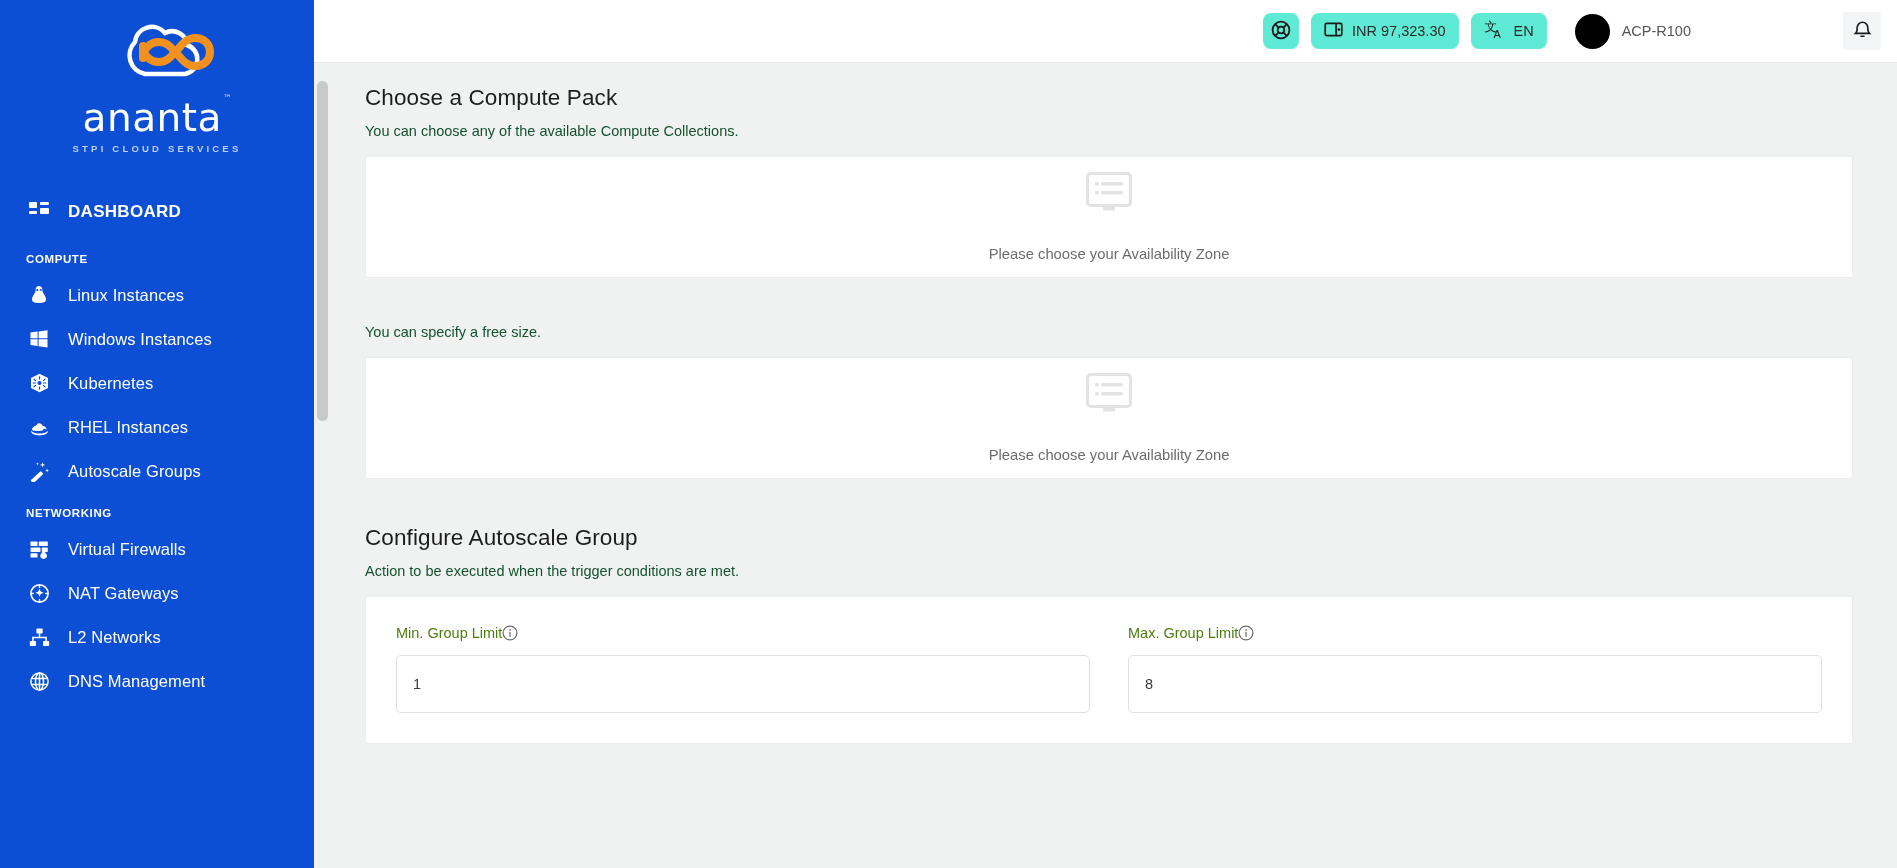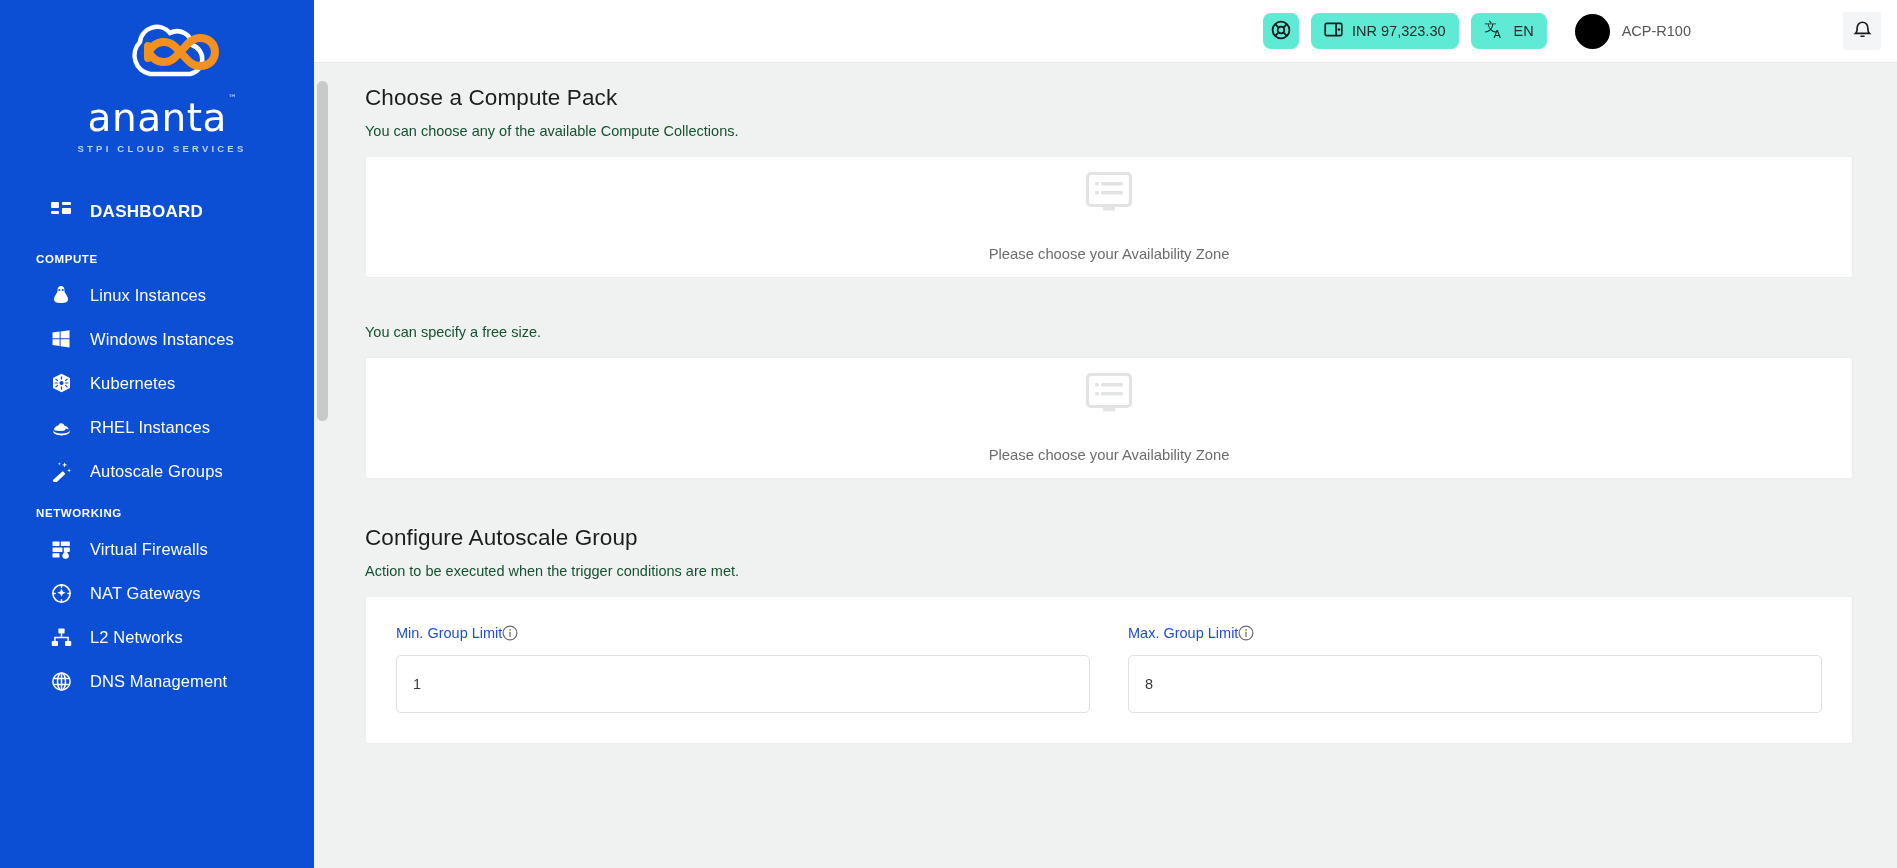--- a/index.html
+++ b/index.html
@@ -20,21 +20,20 @@
 
   
   .sidebar {
     width: 314px;
     min-width: 314px;
     height: 868px;
     background: #0d4fd4;
     color: #ffffff;
     position: relative;
     overflow: hidden;
-    padding-left: 10px;
   }
   .logo-wrap {
     padding: 22px 0 18px 0;
     display: flex;
     flex-direction: column;
     align-items: center;
   }
   .logo-mark { width: 132px; height: 78px; display:block; }
   .logo-word {
     font-size: 39px;
@@ -65,21 +64,20 @@
   .nav { margin-top: 18px; }
   .nav-item {
     display: flex;
     align-items: center;
     gap: 18px;
     padding: 11px 0 11px 28px;
     cursor: pointer;
     color: #ffffff;
     font-size: 16.5px;
     letter-spacing: 0.1px;
-    margin-left: 12px;
   }
   .nav-item .ico {
     width: 22px;
     height: 22px;
     display: inline-flex;
     align-items: center;
     justify-content: center;
     flex: 0 0 22px;
   }
   .nav-item .ico svg { display: block; }
@@ -216,21 +214,21 @@
   .sec-gap { height: 46px; }
   .form-card {
     padding: 28px 30px 30px 30px;
   }
   .form-row { display: flex; gap: 38px; }
   .field { flex: 1; }
   .field-label {
     display: flex;
     align-items: center;
     font-size: 14.5px;
-    color: #1d4ed8;
+    color: #4d7c0f;
     margin-bottom: 14px;
   }
   .info-ico { width: 16px; height: 16px; display:block; cursor: pointer; }
   .field-input {
     width: 100%;
     height: 58px;
     border: 1px solid #dfe1e3;
     border-radius: 5px;
     padding: 0 16px;
     font-size: 14.5px;

